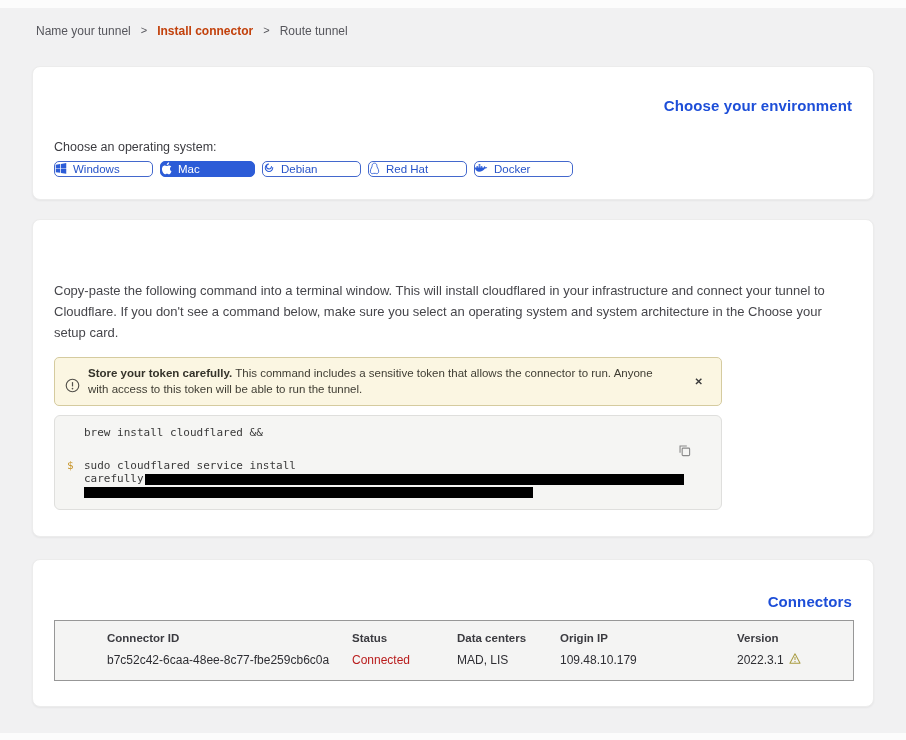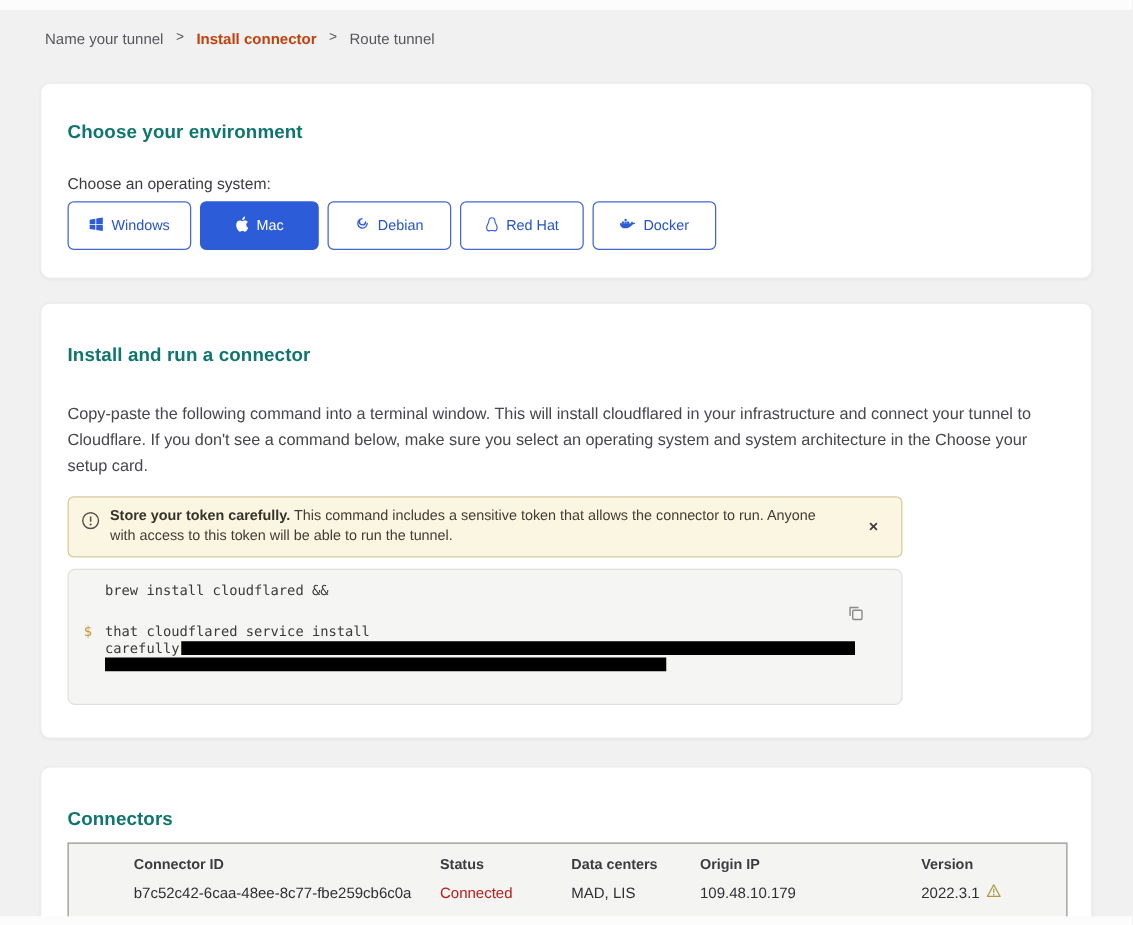--- a/index.html
+++ b/index.html
@@ -29,28 +29,28 @@
   .breadcrumb .sep { color: #56565c; font-size: 11px; }
 
   
   .card {
     margin: 0 32px;
     background: #ffffff;
     border: 1px solid #ececec;
     border-radius: 8px;
     box-shadow: 0 1px 2px rgba(0,0,0,0.05);
   }
-  .card h2 { font-size: 15px; color: #0f766e; letter-spacing: .1px; }
+  .card h2 { font-size: 15px; color: #1d4ed8; letter-spacing: .1px; text-align: right; }
 
   .card-env { margin-top: 28px; padding: 30px 21px 22px 21px; }
   .os-label { margin-top: 26px; font-size: 12.5px; color: #3c3c41; }
   .os-row { margin-top: 7px; display: flex; gap: 7px; }
   .os-btn {
-    width: 99px; height: 39px;
-    display: flex; align-items: center; justify-content: center; gap: 6px;
+    width: 99px; height: 16px;
+    display: flex; align-items: center; gap: 6px;
     background: #fff;
     border: 1px solid #4368cd;
     border-radius: 5px;
     color: #2753c8;
     font-size: 11.5px;
     font-family: "Liberation Sans", sans-serif;
     cursor: pointer;
   }
   .os-btn.selected { background: #2c5cd7; border-color: #2c5cd7; color: #fff; width: 95px; }
   .os-btn svg { flex: 0 0 auto; }
@@ -66,42 +66,42 @@
 
   
   .banner {
     width: 668px;
     min-height: 46px;
     background: #fbf6e2;
     border: 1px solid #d5cb9f;
     border-radius: 5px;
     padding: 8px 12px 8px 10px;
     display: flex;
-    align-items: flex-start;
+    align-items: flex-end;
     gap: 8px;
   }
   .banner .alert-ic { margin-top: 3px; flex: 0 0 auto; }
   .banner-text { font-size: 11.5px; line-height: 15.5px; color: #3f3d33; max-width: 575px; }
   .banner-text b { color: #35332a; }
   .banner-close {
     margin-left: auto; align-self: center;
     background: none; border: none; cursor: pointer;
     font-size: 10px; font-weight: bold; color: #3a3a3a;
     padding: 4px 6px;
   }
 
   
   .code-block {
     position: relative;
     width: 668px;
     margin-top: 9px;
     background: #f5f5f3;
     border: 1px solid #dfdfdd;
     border-radius: 6px;
-    padding: 10px 12px 25px 12px;
+    padding: 10px 12px 11px 12px;
     font-family: "DejaVu Sans Mono", monospace;
     font-size: 11px;
     color: #3a3a3a;
   }
   .code-line { padding-left: 17px; line-height: 13px; white-space: nowrap; }
   .code-line.first { margin-bottom: 20px; }
   .prompt-wrap { position: relative; }
   .prompt { position: absolute; left: 0; top: 0; color: #c9972f; }
   .redact { display: inline-block; height: 11px; background: #000; vertical-align: middle; }
   .redact.bar1 { width: 539px; margin-left: 1px; }
@@ -196,41 +196,40 @@
             </g>
           </svg>
       </span>
       <span>Docker</span>
     </button>
 
   </div>
 </section>
 
 <section class="card card-install">
-  <h2>Install and run a connector</h2>
   <p class="install-desc">Copy-paste the following command into a terminal window. This will install cloudflared in your infrastructure and connect your tunnel to Cloudflare. If you don't see a command below, make sure you select an operating system and system architecture in the Choose your setup card.</p>
 
   <div class="banner">
     <span class="alert-ic">
       <svg viewBox="0 0 16 16" width="15" height="15" aria-hidden="true">
           <circle cx="8" cy="8" r="6.7" fill="none" stroke="#52504a" stroke-width="1.2"></circle>
           <line x1="8" y1="4.4" x2="8" y2="9" stroke="#52504a" stroke-width="1.3"></line>
           <circle cx="8" cy="11.3" r=".9" fill="#52504a"></circle>
         </svg>
     </span>
     <div class="banner-text">
       <b>Store your token carefully.</b><span> This command includes a sensitive token that allows the connector to run. Anyone with access to this token will be able to run the tunnel.</span>
     </div>
     <button class="banner-close">✕</button>
   </div>
 
   <div class="code-block">
     <div class="code-line first">brew install cloudflared &amp;&amp;</div>
     <div class="code-line prompt-wrap">
-      <span class="prompt">$</span><span>that cloudflared service install</span>
+      <span class="prompt">$</span><span>sudo cloudflared service install</span>
     </div>
     <div class="code-line">
       <span>carefully</span><span class="redact bar1"></span>
     </div>
     <div class="code-line">
       <span class="redact bar2"></span>
     </div>
     <button class="copy-btn" title="">
       <svg viewBox="0 0 14 14" width="13" height="13" aria-hidden="true">
           <g fill="none" stroke="#8a8a8a" stroke-width="1.2">

